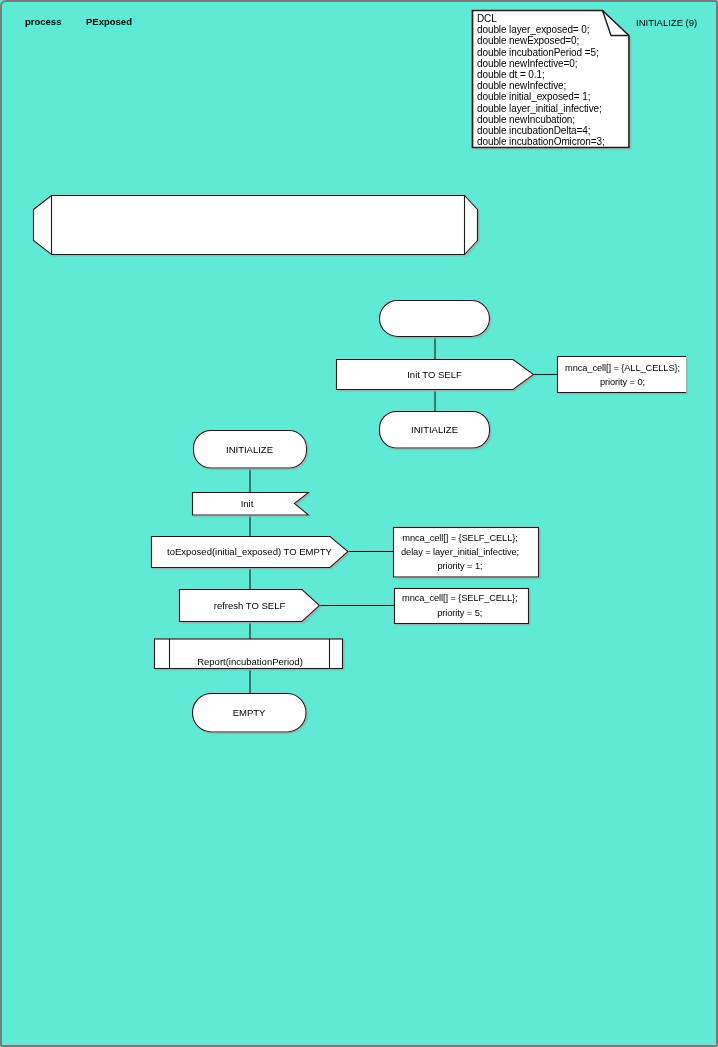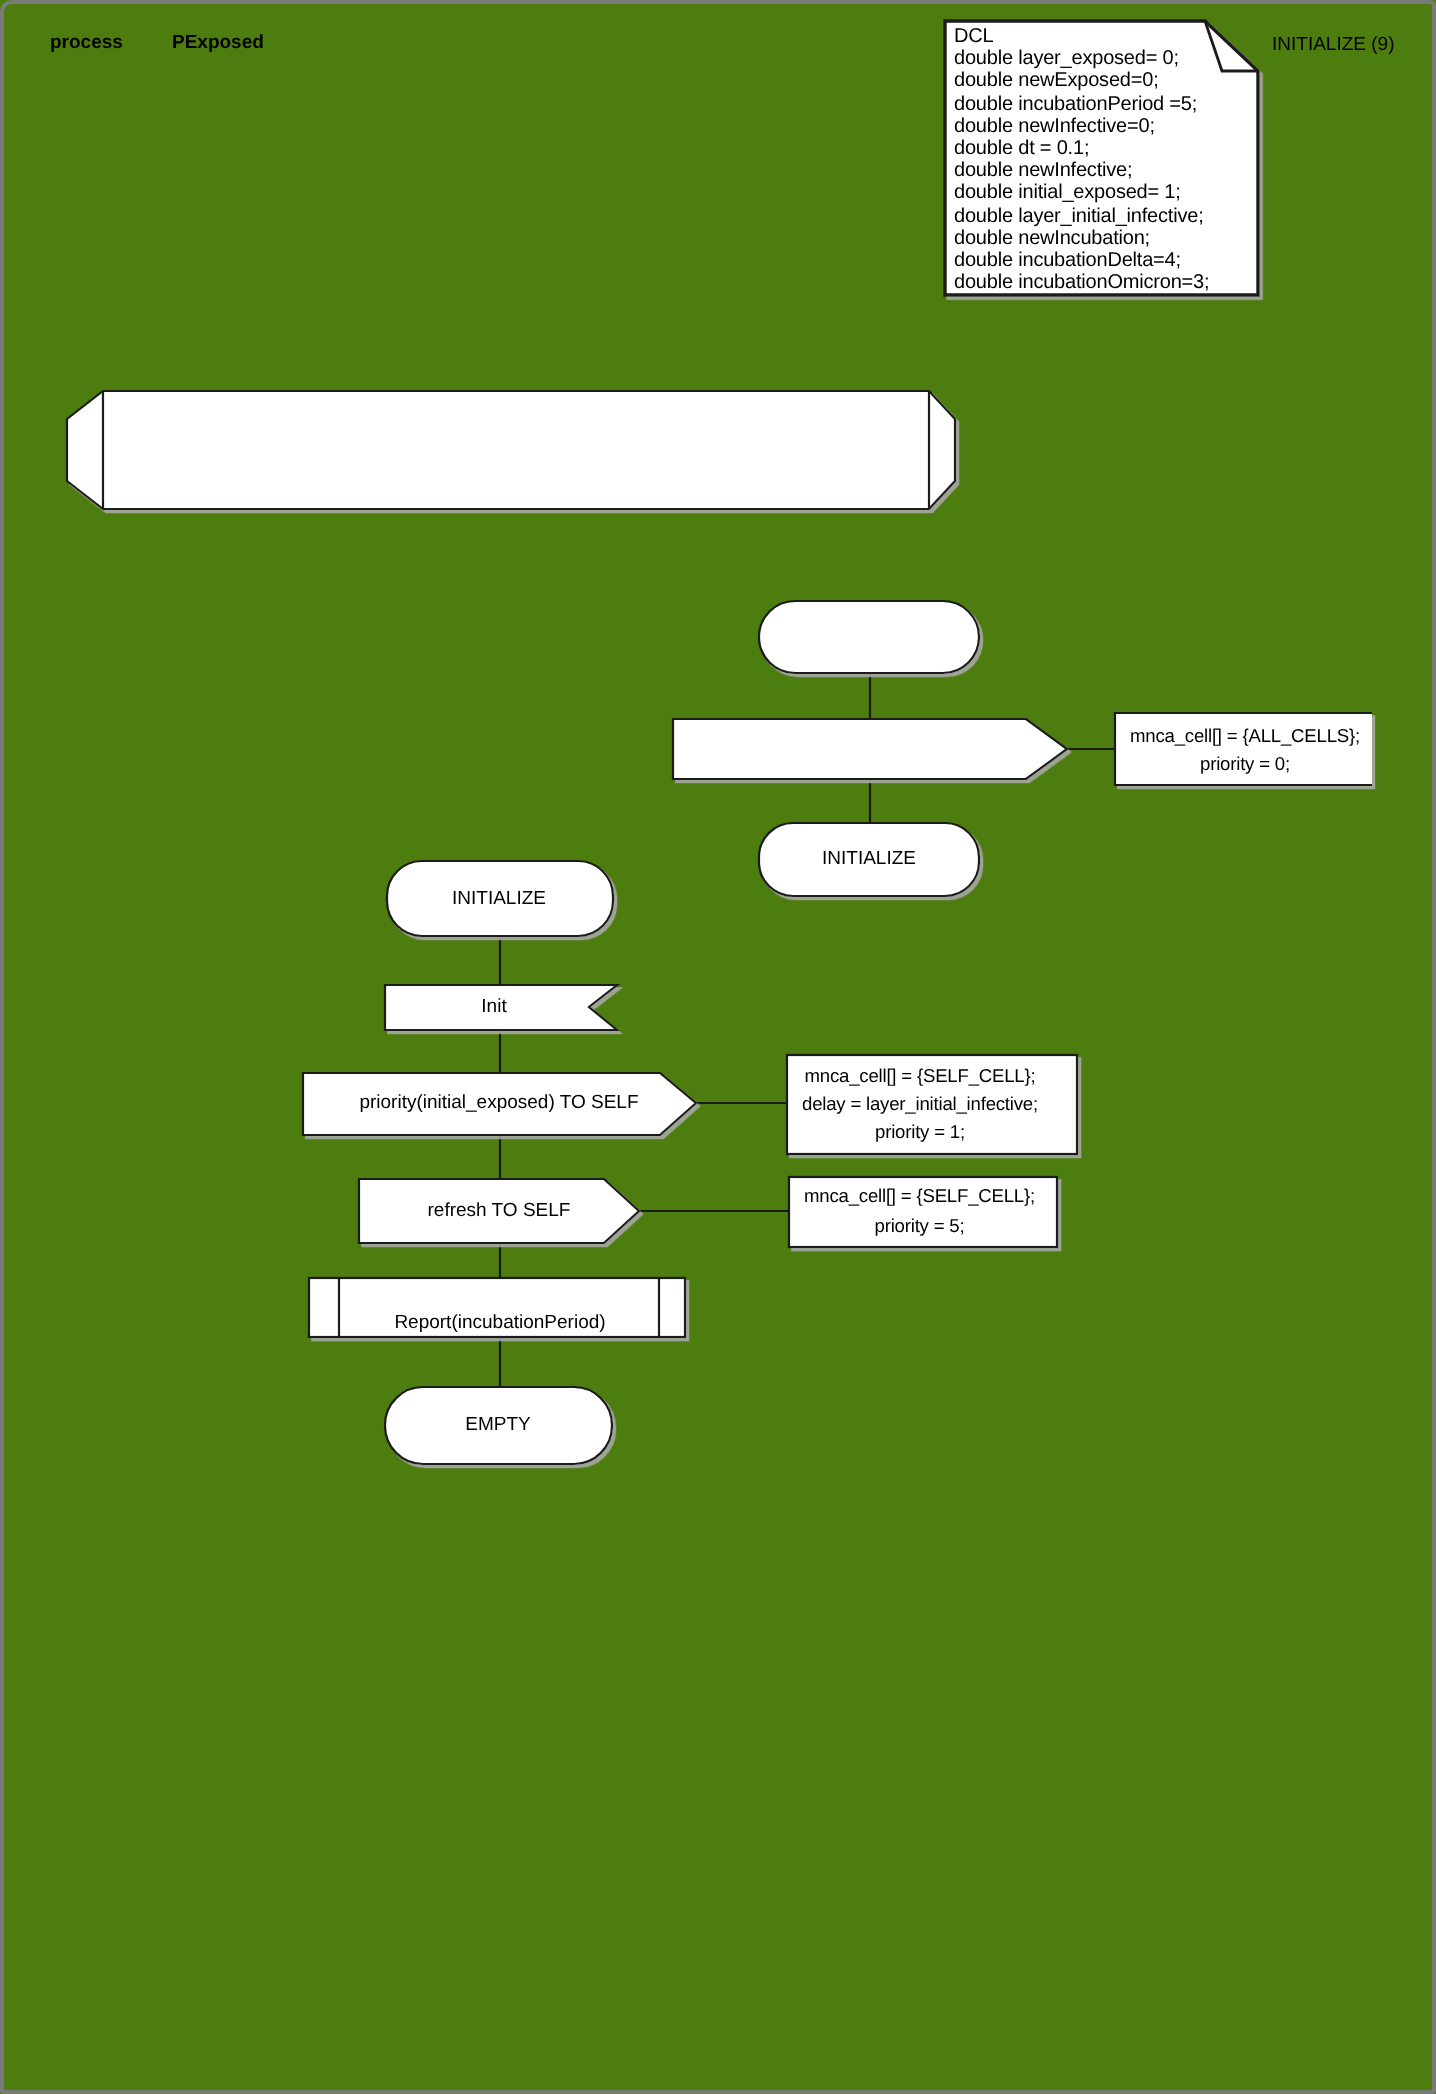--- a/index.html
+++ b/index.html
@@ -1,17 +1,17 @@
 <!DOCTYPE html>
 <html><head>
 <meta charset="utf-8">
 <style>
   html,body{margin:0;padding:0;background:#fff;}
   .page{
-    position:relative;width:718px;height:1047px;background:#4d7c0f;
+    position:relative;width:718px;height:1047px;background:#5eead4;
     font-family:"Liberation Sans",sans-serif;color:#000;overflow:hidden;
   }
   .frame{
     position:absolute;inset:0;border:2px solid #7a7a7a;
     border-radius:6px 3px 2px 2px;pointer-events:none;box-sizing:border-box;
   }
   svg.canvas{position:absolute;left:0;top:0;}
   .lbl{position:absolute;font-size:9.5px;line-height:1.2;white-space:nowrap;}
   .center{display:flex;align-items:center;justify-content:center;text-align:center;}
   .bold{font-weight:700;}
@@ -89,29 +89,30 @@
     <div>double dt = 0.1;</div>
     <div>double newInfective;</div>
     <div>double initial_exposed= 1;</div>
     <div>double layer_initial_infective;</div>
     <div>double newIncubation;</div>
     <div>double incubationDelta=4;</div>
     <div>double incubationOmicron=3;</div>
   </div>
 
 
+  <div class="lbl center" style="left:336px;top:360px;width:197px;height:30px">Init TO SELF</div>
   <div class="cmt" style="left:565px;top:361px">
     <div>mnca_cell[] = {ALL_CELLS};</div>
     <div>priority = 0;</div>
   </div>
   <div class="lbl center" style="left:379px;top:412px;width:111px;height:36px">INITIALIZE</div>
 
   <div class="lbl center" style="left:193px;top:431px;width:113px;height:37px">INITIALIZE</div>
   <div class="lbl center" style="left:192px;top:493px;width:110px;height:22px">Init</div>
-  <div class="lbl center" style="left:151px;top:537px;width:197px;height:30px">priority(initial_exposed) TO SELF</div>
+  <div class="lbl center" style="left:151px;top:537px;width:197px;height:30px">toExposed(initial_exposed) TO EMPTY</div>
   <div class="cmt" style="left:401px;top:531px">
     <div>mnca_cell[] = {SELF_CELL};</div>
     <div>delay = layer_initial_infective;</div>
     <div>priority = 1;</div>
   </div>
   <div class="lbl center" style="left:179px;top:590px;width:141px;height:31px">refresh TO SELF</div>
   <div class="cmt" style="left:402px;top:591px;line-height:15px">
     <div>mnca_cell[] = {SELF_CELL};</div>
     <div>priority = 5;</div>
   </div>

